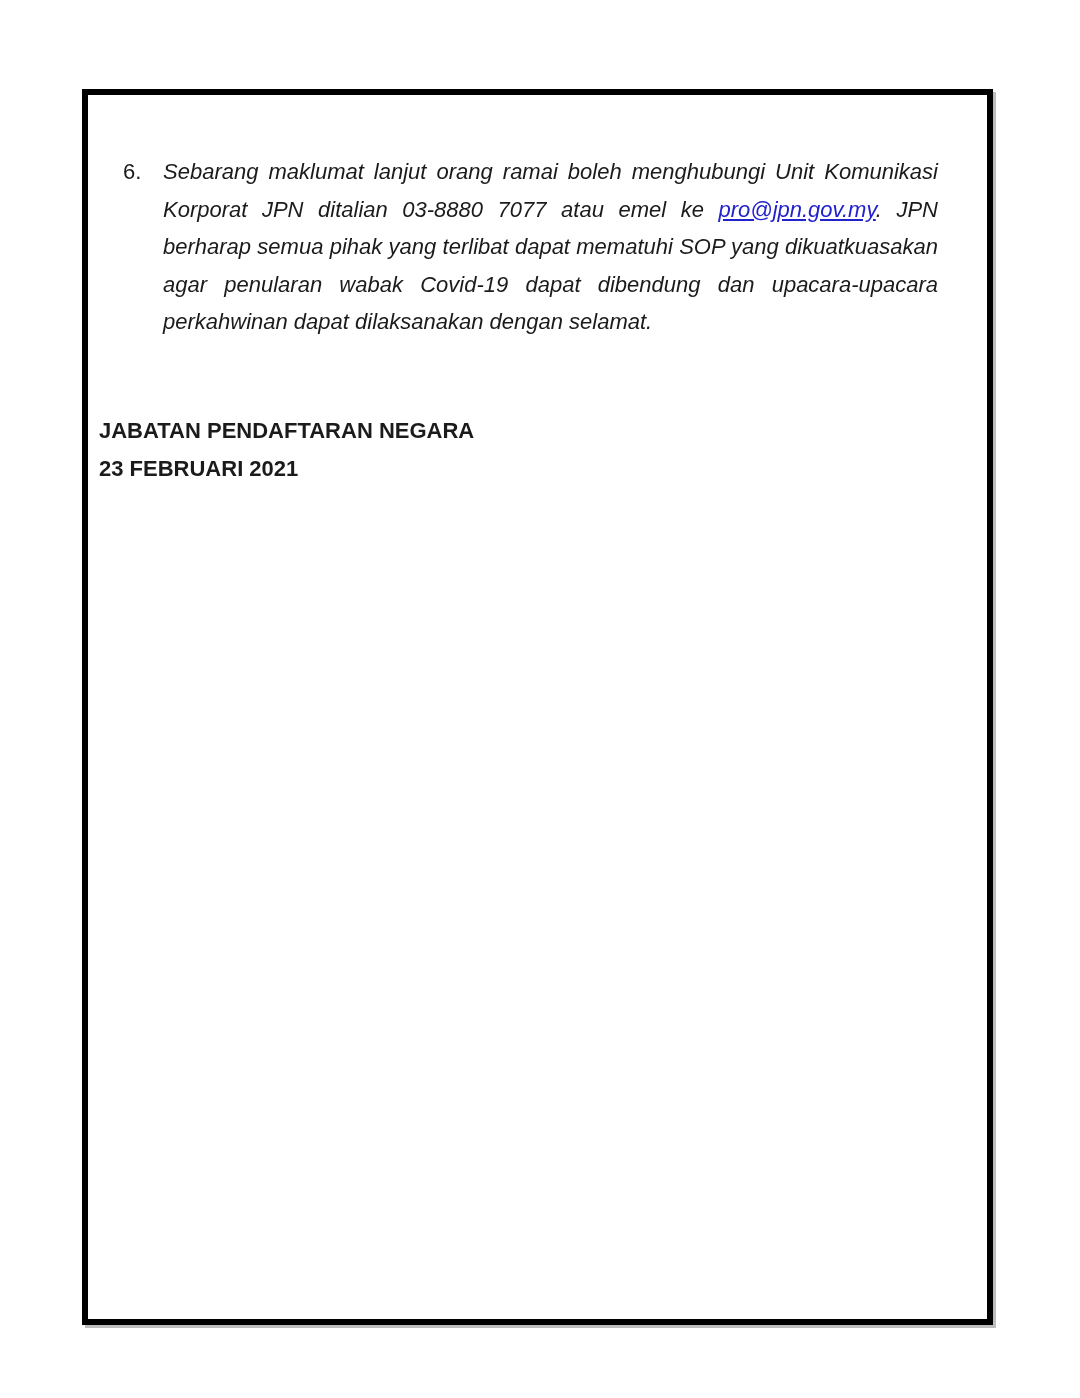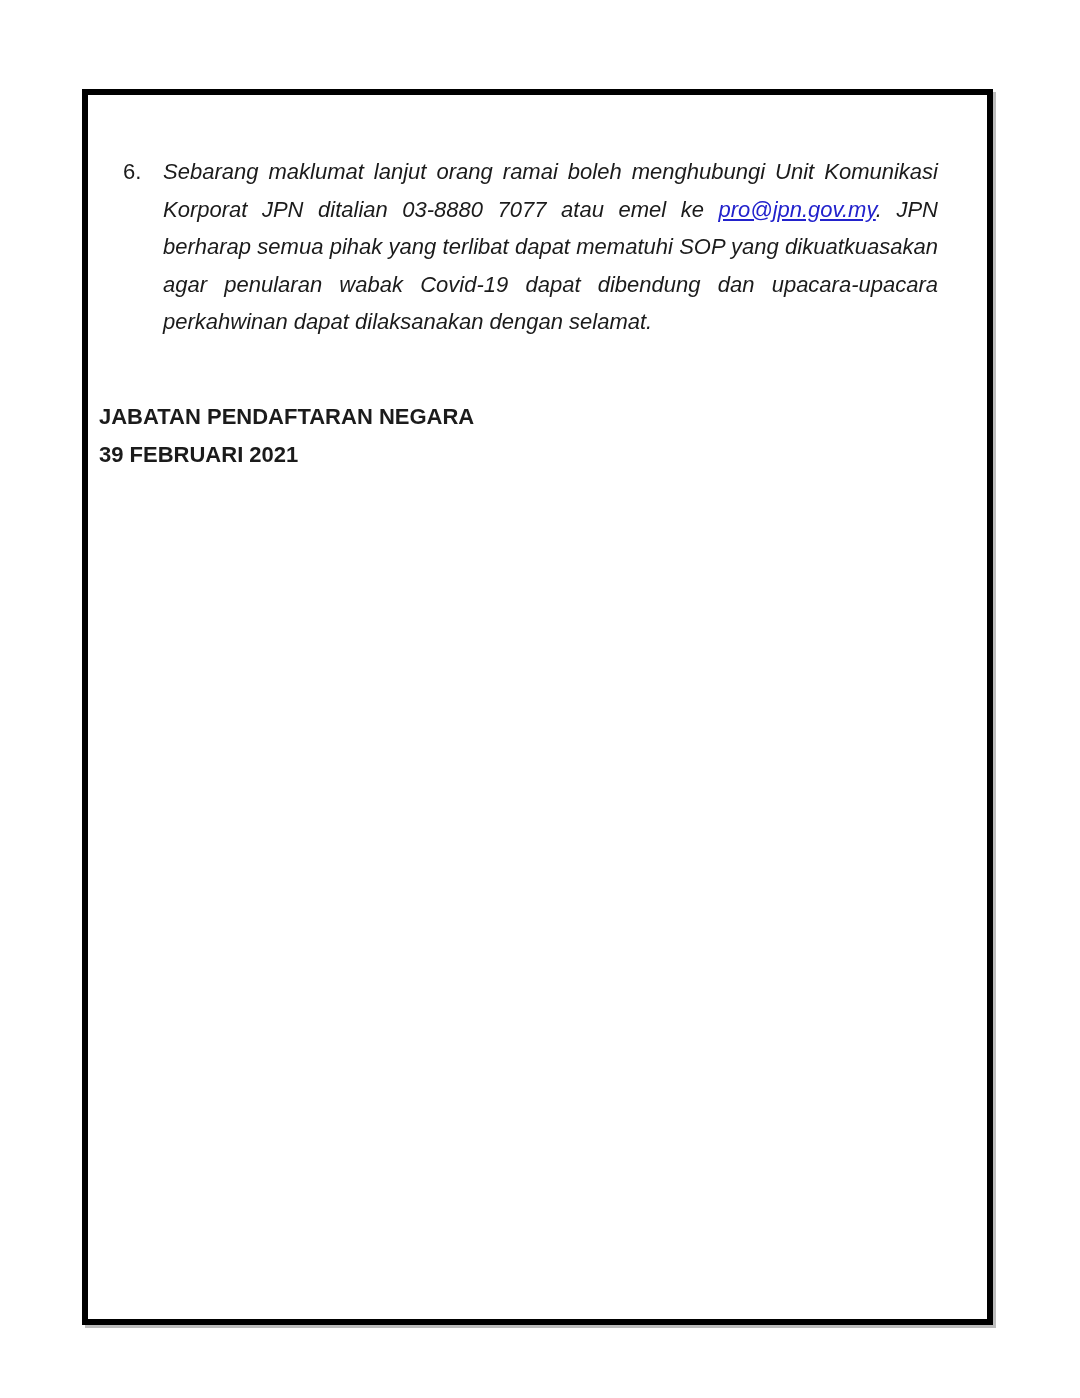--- a/index.html
+++ b/index.html
@@ -50,21 +50,21 @@
     text-align-last: left;
     font-style: italic;
   }
   .email-link {
     color: #2222cc;
     text-decoration: underline;
   }
   .signature {
     position: absolute;
     left: 11px;
-    top: 303px;
+    top: 317px;
   }
   .sig-line {
     font-size: 22px;
     line-height: 37.5px;
     font-weight: bold;
     color: #1b1b1b;
     white-space: nowrap;
   }
 </style>
 </head>
@@ -73,17 +73,17 @@
 <div class="page">
   <div class="frame">
 
     <div class="para">
       <span class="list-number">6.</span>
       <p class="body-text"><span>Sebarang maklumat lanjut orang ramai boleh menghubungi Unit Komunikasi Korporat JPN ditalian 03-8880 7077 atau emel ke </span><a href="#" class="email-link">pro@jpn.gov.my</a><span>. JPN berharap semua pihak yang terlibat dapat mematuhi SOP yang dikuatkuasakan agar penularan wabak Covid-19 dapat dibendung dan upacara-upacara perkahwinan dapat dilaksanakan dengan selamat.</span></p>
     </div>
 
     <div class="signature">
       <div class="sig-line">JABATAN PENDAFTARAN NEGARA</div>
-      <div class="sig-line">39 FEBRUARI 2021</div>
+      <div class="sig-line">23 FEBRUARI 2021</div>
     </div>
 
   </div>
 </div>
 
 </body></html>

